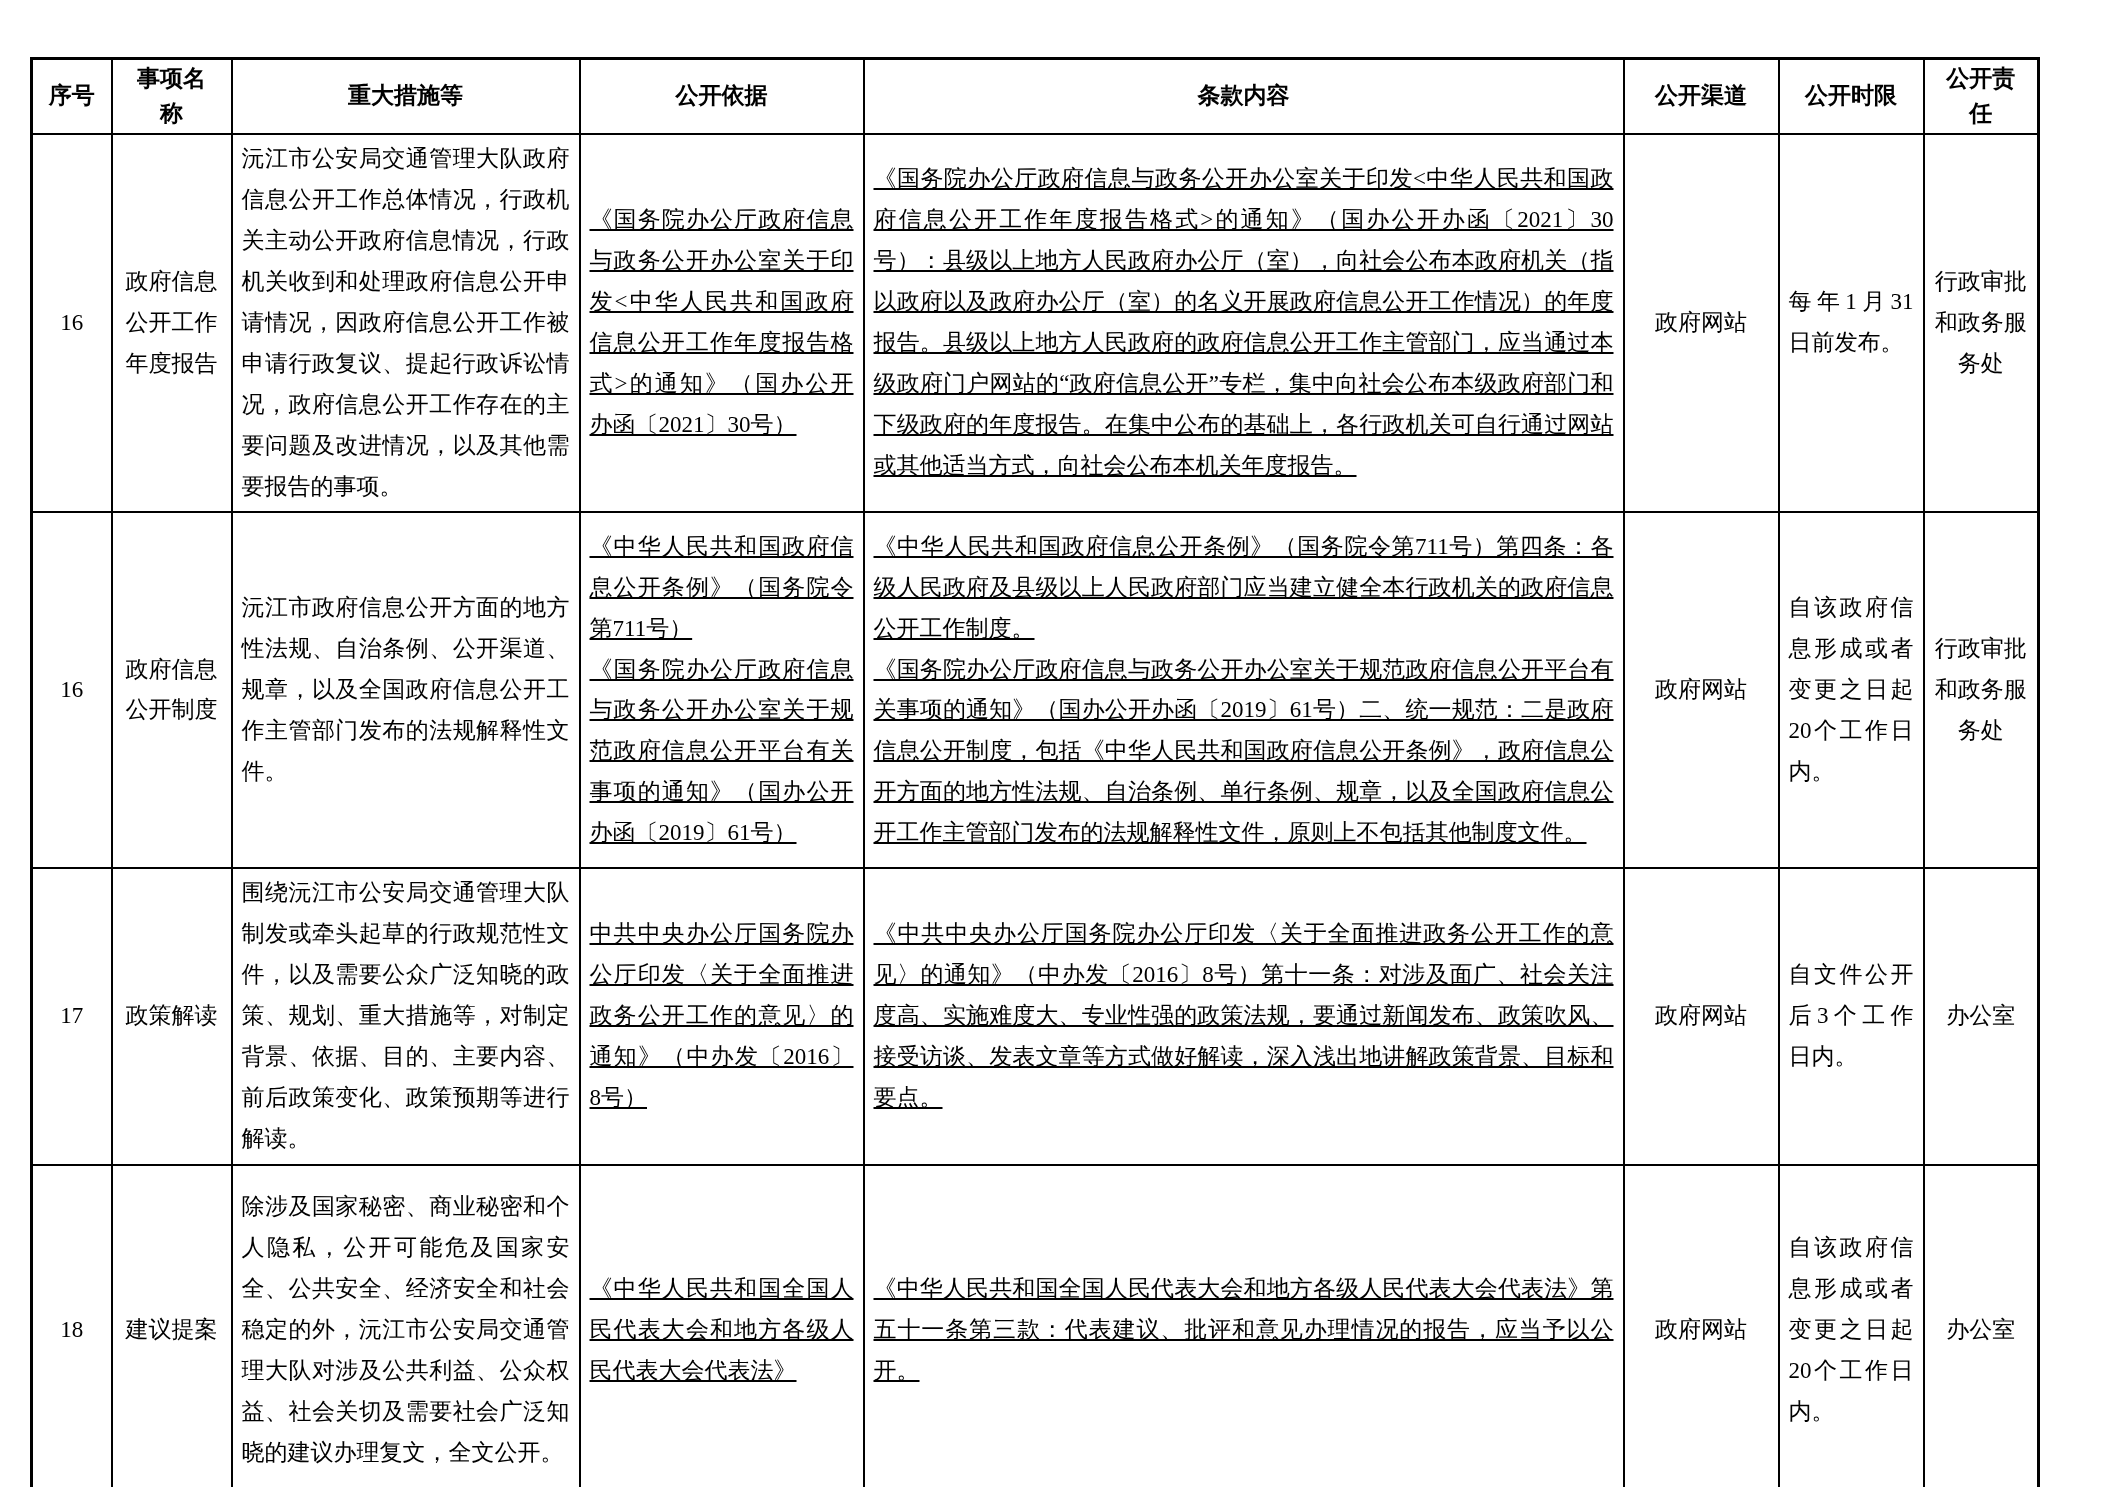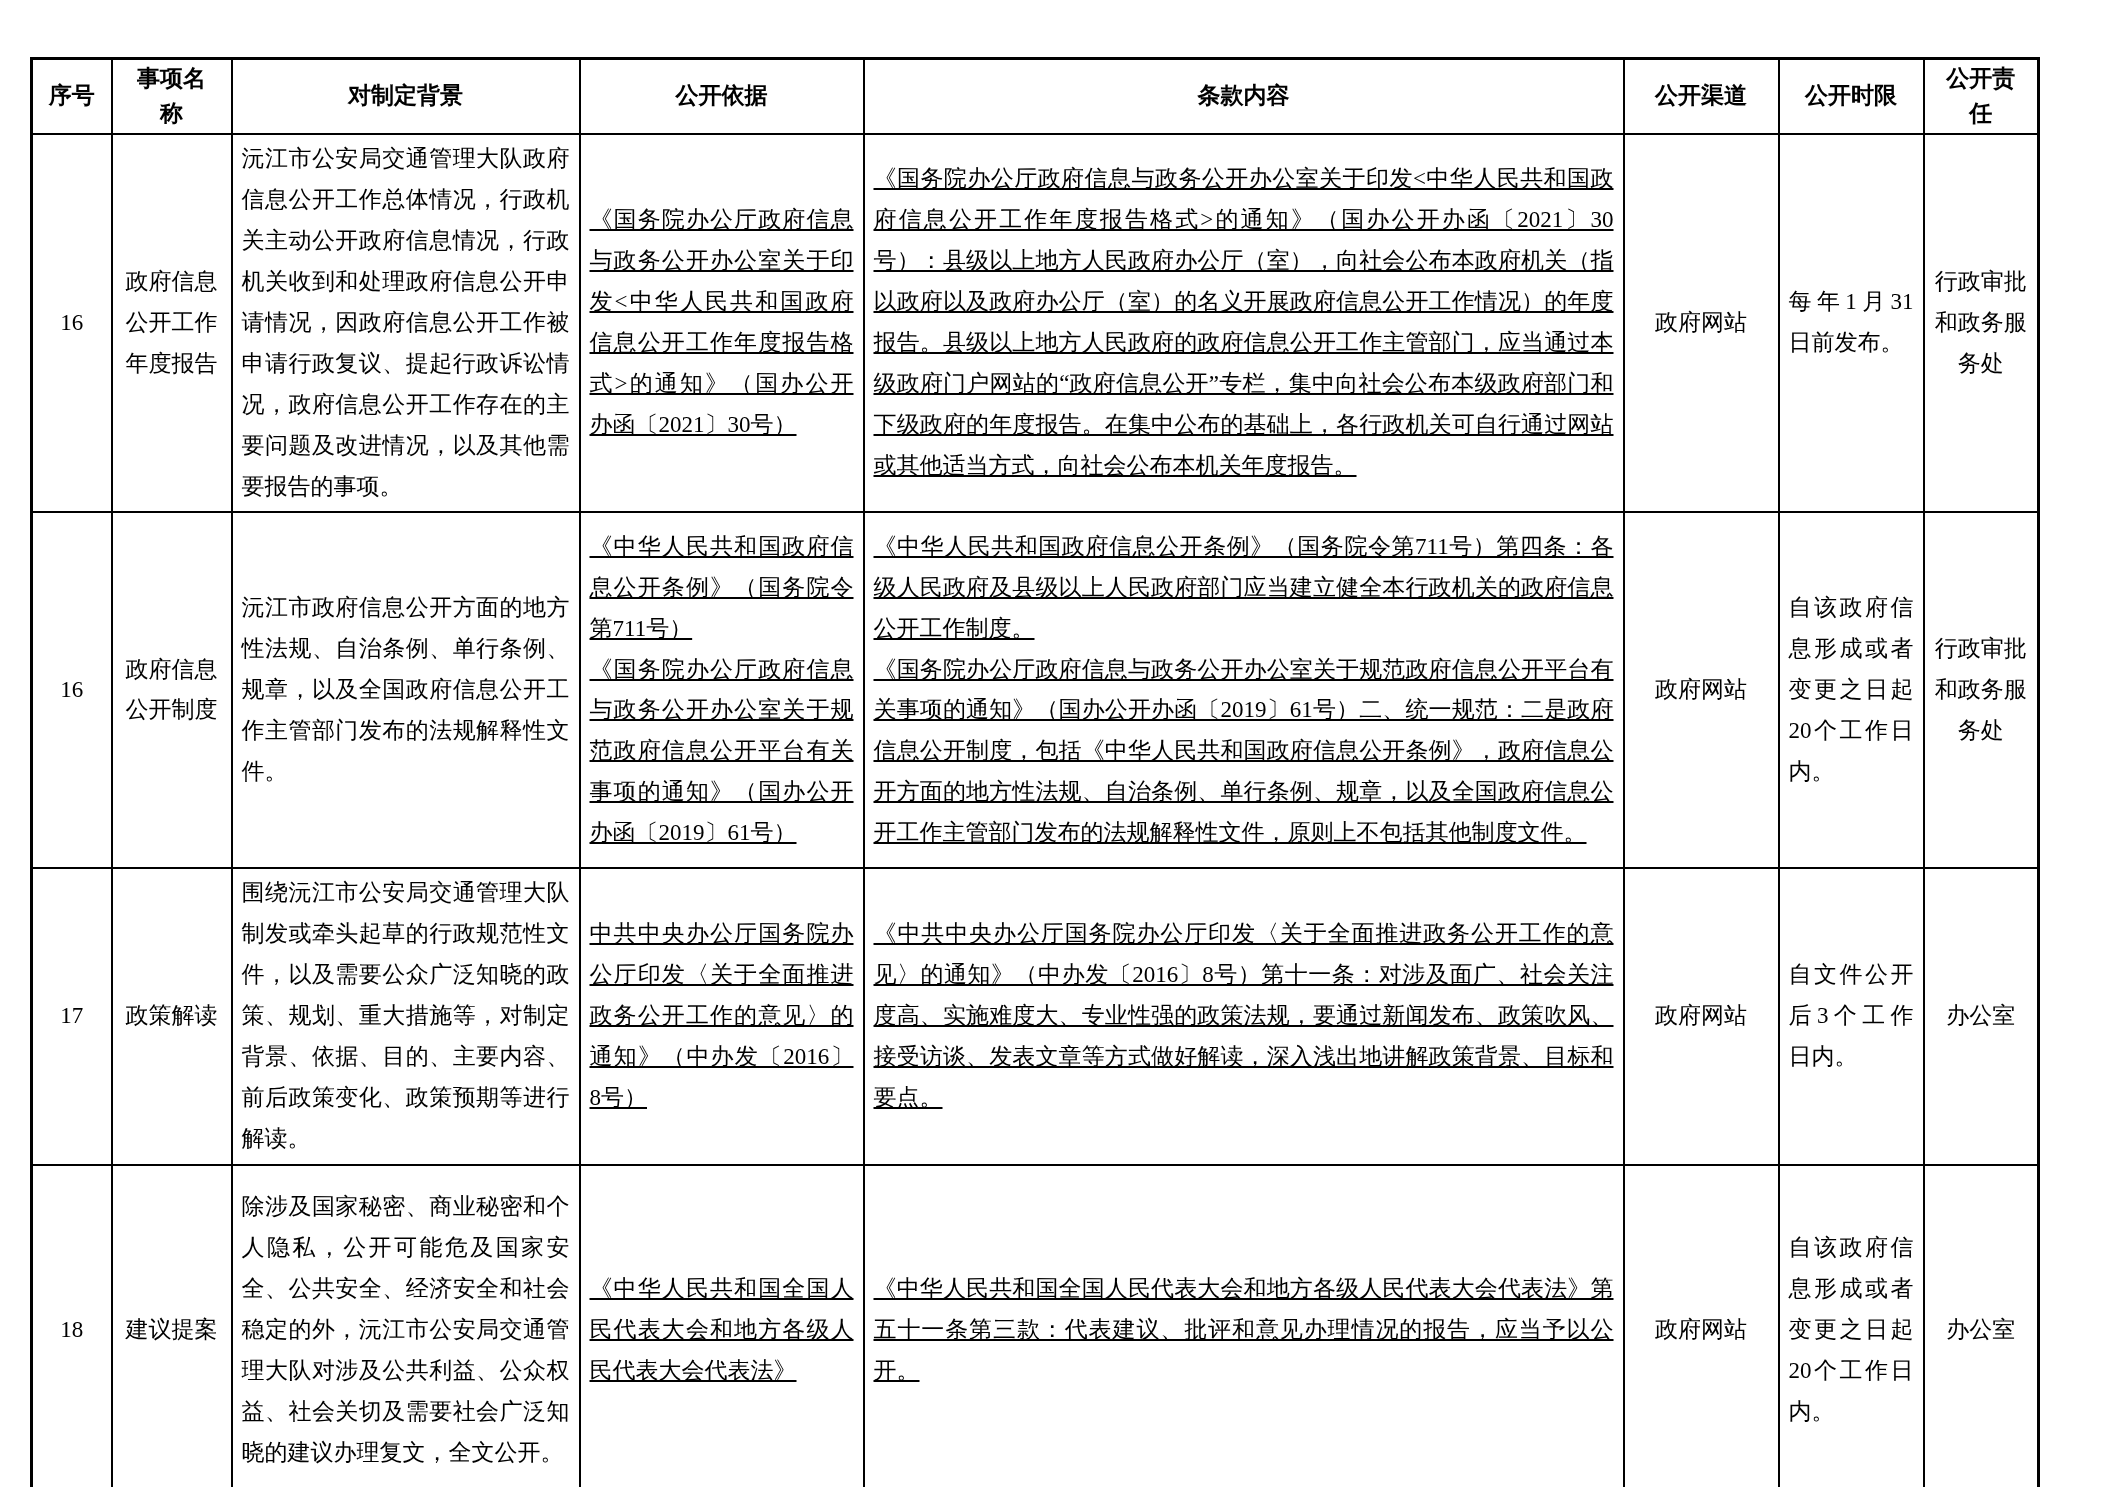--- a/index.html
+++ b/index.html
@@ -77,21 +77,21 @@
       <col style="width:760px">
       <col style="width:155px">
       <col style="width:145px">
       <col style="width:115px">
     </colgroup>
     <thead>
       <tr>
         <th>序号</th>
         <th>事项名
 称</th>
-        <th>对制定背景</th>
+        <th>重大措施等</th>
         <th>公开依据</th>
         <th>条款内容</th>
         <th>公开渠道</th>
         <th>公开时限</th>
         <th>公开责
 任</th>
       </tr>
     </thead>
     <tbody>
       <tr>
@@ -100,21 +100,21 @@
         <td class="j">沅江市公安局交通管理大队政府信息公开工作总体情况，行政机关主动公开政府信息情况，行政机关收到和处理政府信息公开申请情况，因政府信息公开工作被申请行政复议、提起行政诉讼情况，政府信息公开工作存在的主要问题及改进情况，以及其他需要报告的事项。</td>
         <td class="j pre">《国务院办公厅政府信息与政务公开办公室关于印发&lt;中华人民共和国政府信息公开工作年度报告格式&gt;的通知》（国办公开办函〔2021〕30号）</td>
         <td class="j pre">《国务院办公厅政府信息与政务公开办公室关于印发&lt;中华人民共和国政府信息公开工作年度报告格式&gt;的通知》（国办公开办函〔2021〕30号）：县级以上地方人民政府办公厅（室），向社会公布本政府机关（指以政府以及政府办公厅（室）的名义开展政府信息公开工作情况）的年度报告。县级以上地方人民政府的政府信息公开工作主管部门，应当通过本级政府门户网站的“政府信息公开”专栏，集中向社会公布本级政府部门和下级政府的年度报告。在集中公布的基础上，各行政机关可自行通过网站或其他适当方式，向社会公布本机关年度报告。</td>
         <td class="c">政府网站</td>
         <td class="j">每年1月31日前发布。</td>
         <td class="c">行政审批和政务服务处</td>
       </tr>
       <tr>
         <td class="c">16</td>
         <td class="c">政府信息公开制度</td>
-        <td class="j">沅江市政府信息公开方面的地方性法规、自治条例、单行条例、规章，以及全国政府信息公开工作主管部门发布的法规解释性文件。</td>
+        <td class="j">沅江市政府信息公开方面的地方性法规、自治条例、公开渠道、规章，以及全国政府信息公开工作主管部门发布的法规解释性文件。</td>
         <td class="j pre">《中华人民共和国政府信息公开条例》（国务院令第711号）
 《国务院办公厅政府信息与政务公开办公室关于规范政府信息公开平台有关事项的通知》（国办公开办函〔2019〕61号）</td>
         <td class="j pre">《中华人民共和国政府信息公开条例》（国务院令第711号）第四条：各级人民政府及县级以上人民政府部门应当建立健全本行政机关的政府信息公开工作制度。
 《国务院办公厅政府信息与政务公开办公室关于规范政府信息公开平台有关事项的通知》（国办公开办函〔2019〕61号）二、统一规范：二是政府信息公开制度，包括《中华人民共和国政府信息公开条例》，政府信息公开方面的地方性法规、自治条例、单行条例、规章，以及全国政府信息公开工作主管部门发布的法规解释性文件，原则上不包括其他制度文件。</td>
         <td class="c">政府网站</td>
         <td class="j">自该政府信息形成或者变更之日起20个工作日内。</td>
         <td class="c">行政审批和政务服务处</td>
       </tr>
       <tr>
         <td class="c">17</td>

